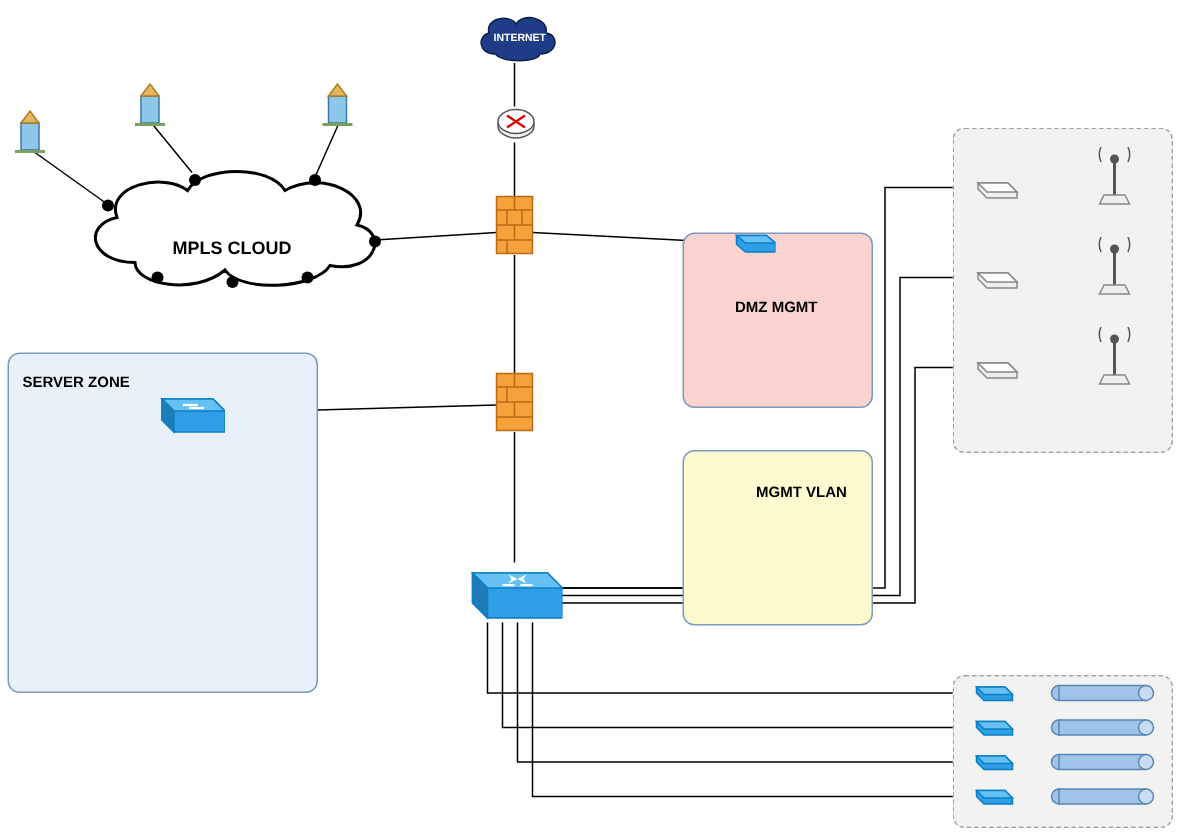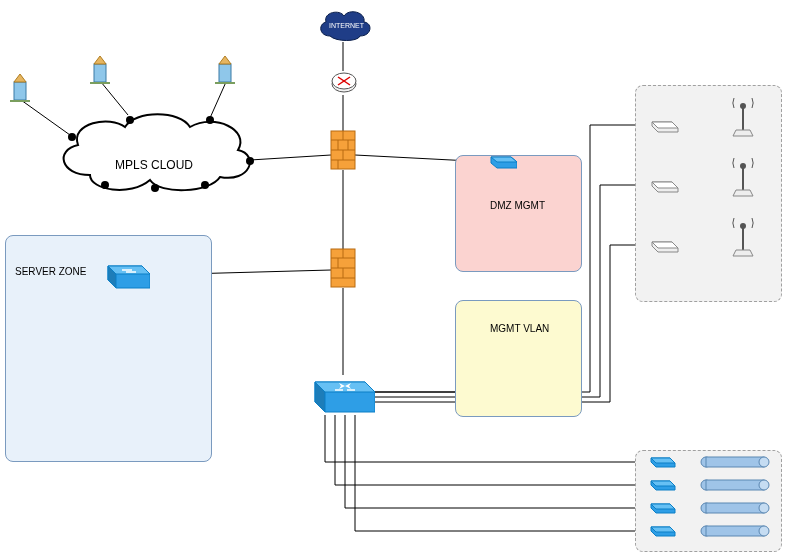--- a/index.html
+++ b/index.html
@@ -17,21 +17,21 @@
     width: 787px;
     height: 557px;
   }
   .zone-box {
     position: absolute;
     border: 1px solid #7a9abf;
     border-radius: 8px;
   }
   .label {
     position: absolute;
-    font-weight: normal;
+    font-weight: bold;
     font-size: 10px;
     color: #000;
   }
   .dmz-box { background: #fbd3d0; }
   .mgmt-box { background: #fdfad0; }
   .server-box { background: #e8f1fa; }
   .wlc-box { background: #f2f2f2; border: 1px dashed #a0a0a0; }
   .rack-box { background: #f2f2f2; border: 1px dashed #a0a0a0; }
   svg.overlay {
     position: absolute;
@@ -80,27 +80,27 @@
     <line x1="680" y1="185" x2="730" y2="185" stroke="#000" stroke-width="1"></line>
     <line x1="680" y1="245" x2="730" y2="245" stroke="#000" stroke-width="1"></line>
 
     <line x1="676" y1="462" x2="700" y2="462" stroke="#000" stroke-width="1"></line>
     <line x1="676" y1="485" x2="700" y2="485" stroke="#000" stroke-width="1"></line>
     <line x1="676" y1="508" x2="700" y2="508" stroke="#000" stroke-width="1"></line>
     <line x1="676" y1="531" x2="700" y2="531" stroke="#000" stroke-width="1"></line>
   </svg>
 
   <div class="zone-box server-box" style="left:5px; top:235px; width:205px; height:225px;"></div>
-  <div class="label" style="left:15px; top:266px;text-align:right;">SERVER ZONE</div>
+  <div class="label" style="left:15px; top:250px;text-align:right;">SERVER ZONE</div>
 
   <div class="zone-box dmz-box" style="left:455px; top:155px; width:125px; height:115px;"></div>
   <div class="label" style="left:490px; top:200px;">DMZ MGMT</div>
 
   <div class="zone-box mgmt-box" style="left:455px; top:300px; width:125px; height:115px;"></div>
-  <div class="label" style="left:490px; top:323px;">MGMT VLAN</div>
+  <div class="label" style="left:504px; top:323px;">MGMT VLAN</div>
 
   <div class="zone-box wlc-box" style="left:635px; top:85px; width:145px; height:215px;"></div>
 
   <div class="zone-box rack-box" style="left:635px; top:450px; width:145px; height:100px;"></div>
 
   <svg class="device" style="left:50px; top:105px; width:210px; height:90px;" viewBox="0 0 210 90">
     <path d="M40 70 C10 70 5 45 28 40 C20 18 60 10 75 22 C85 5 130 5 140 22 C165 8 200 25 188 45 C210 50 200 78 170 72 C160 88 110 90 100 75 C80 92 40 85 40 70 Z" fill="#ffffff" stroke="#000" stroke-width="2"></path>
 
     <circle cx="22" cy="32" r="4" fill="#000"></circle>
     <circle cx="80" cy="15" r="4" fill="#000"></circle>

